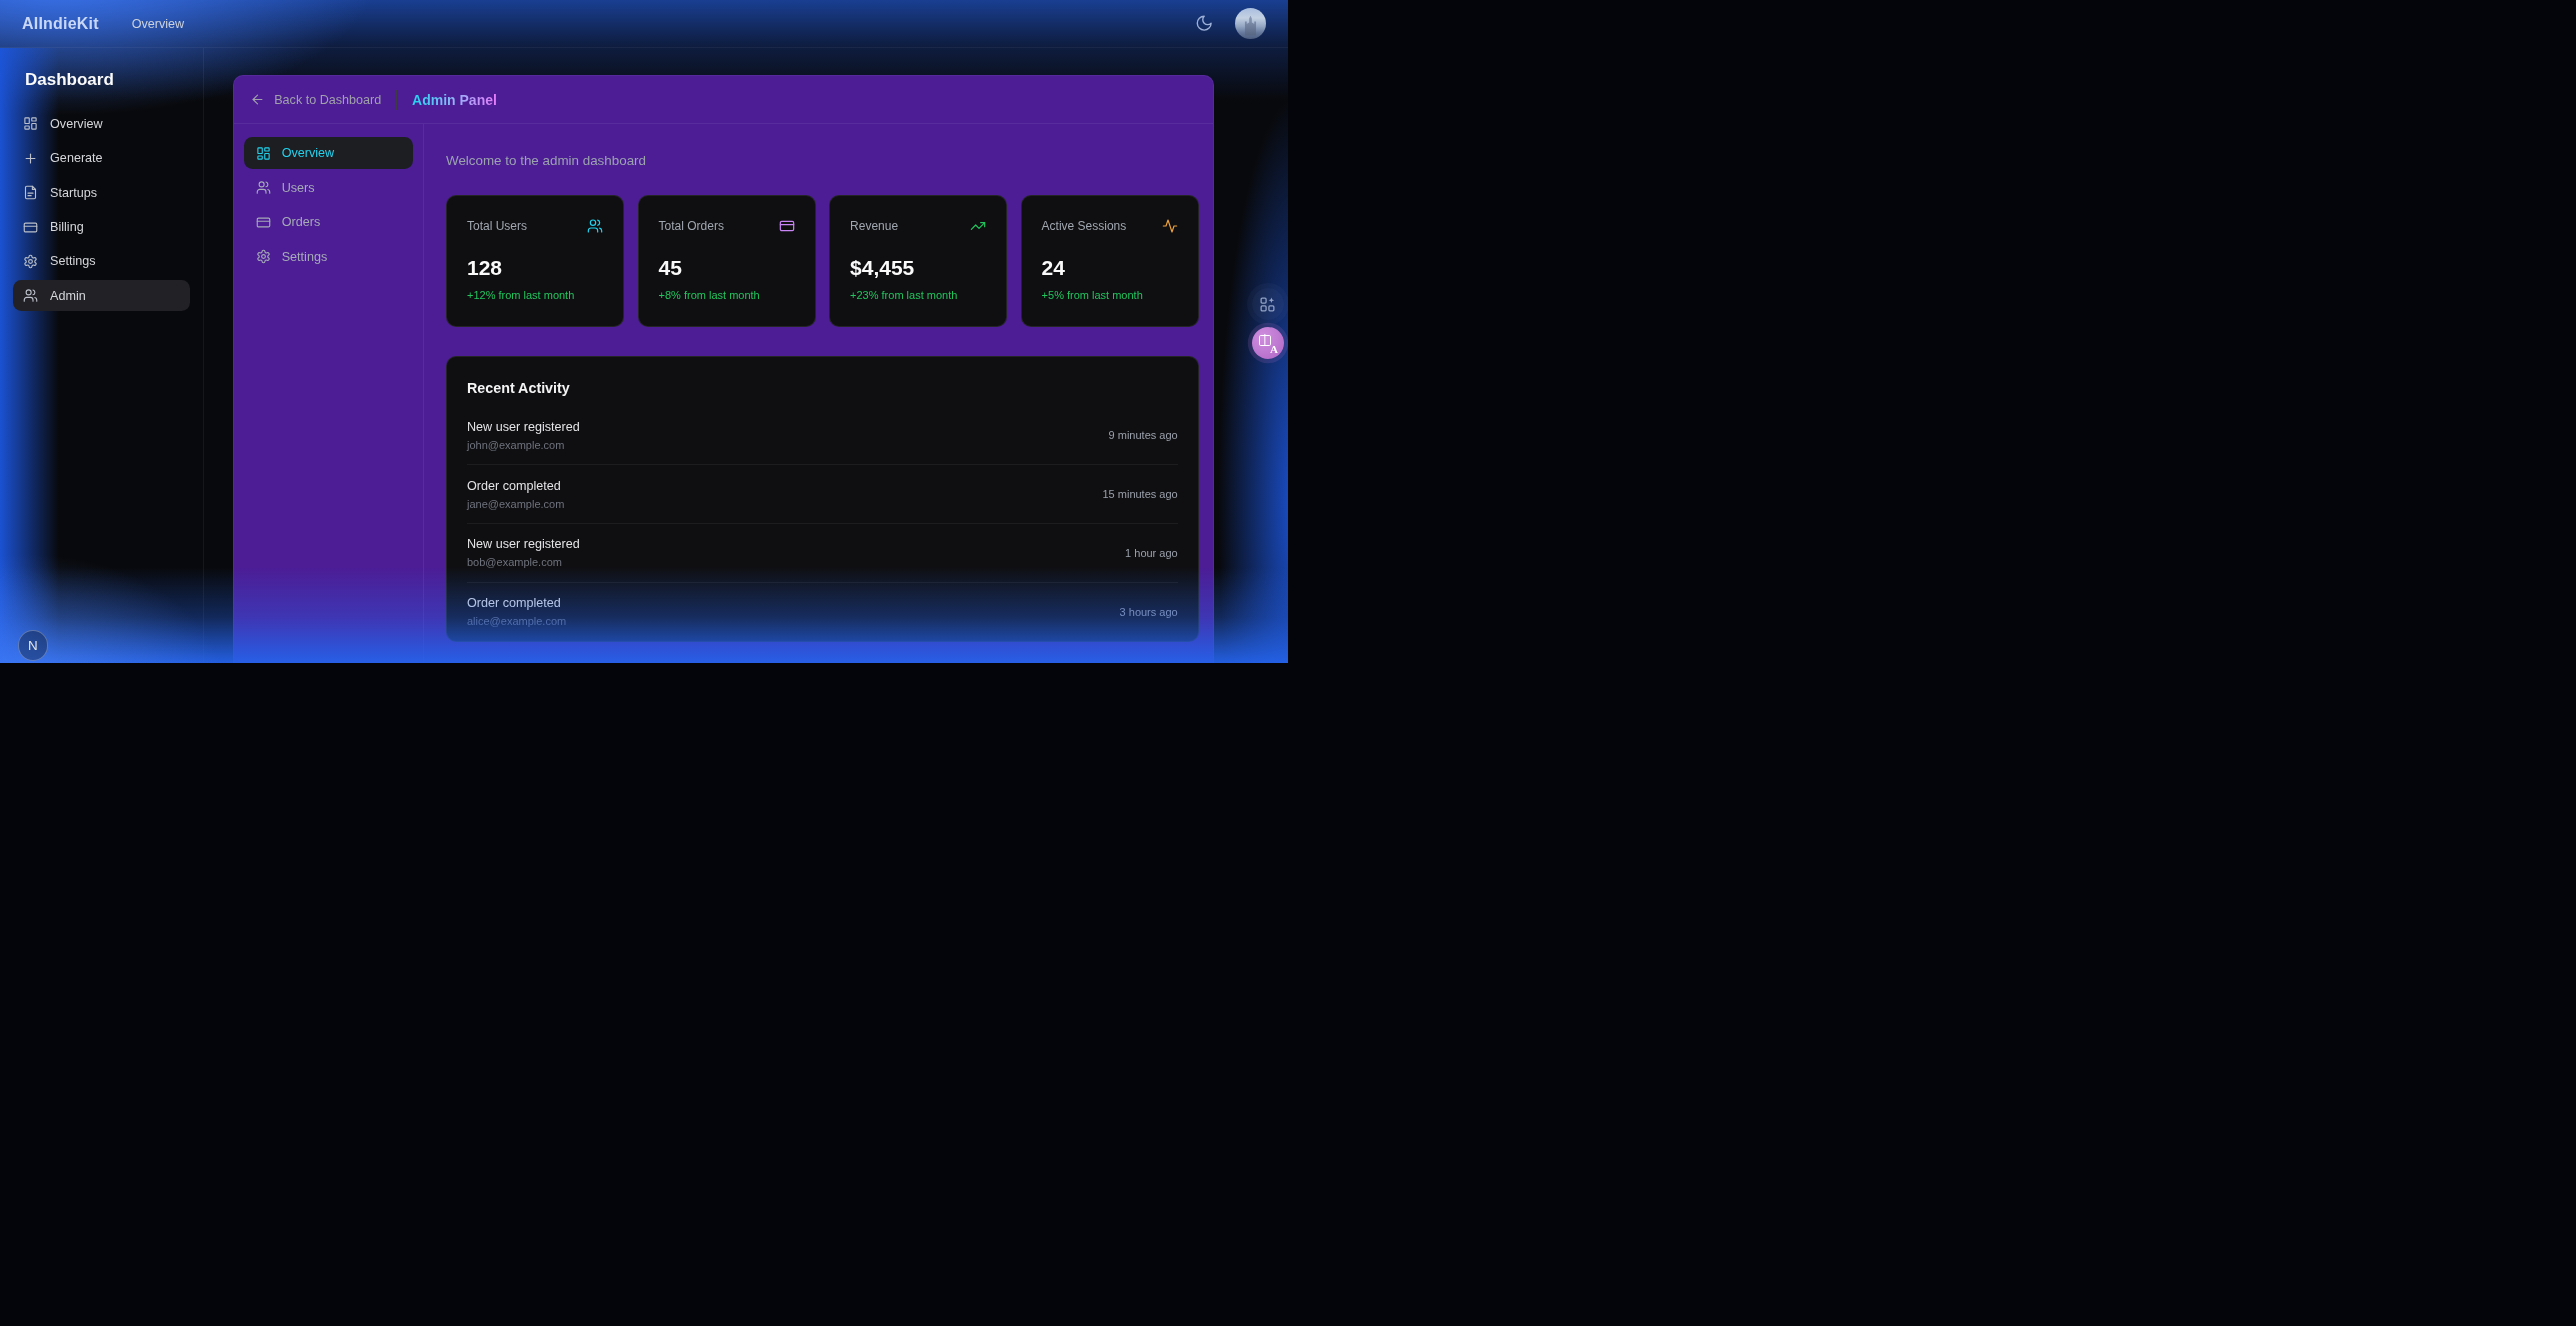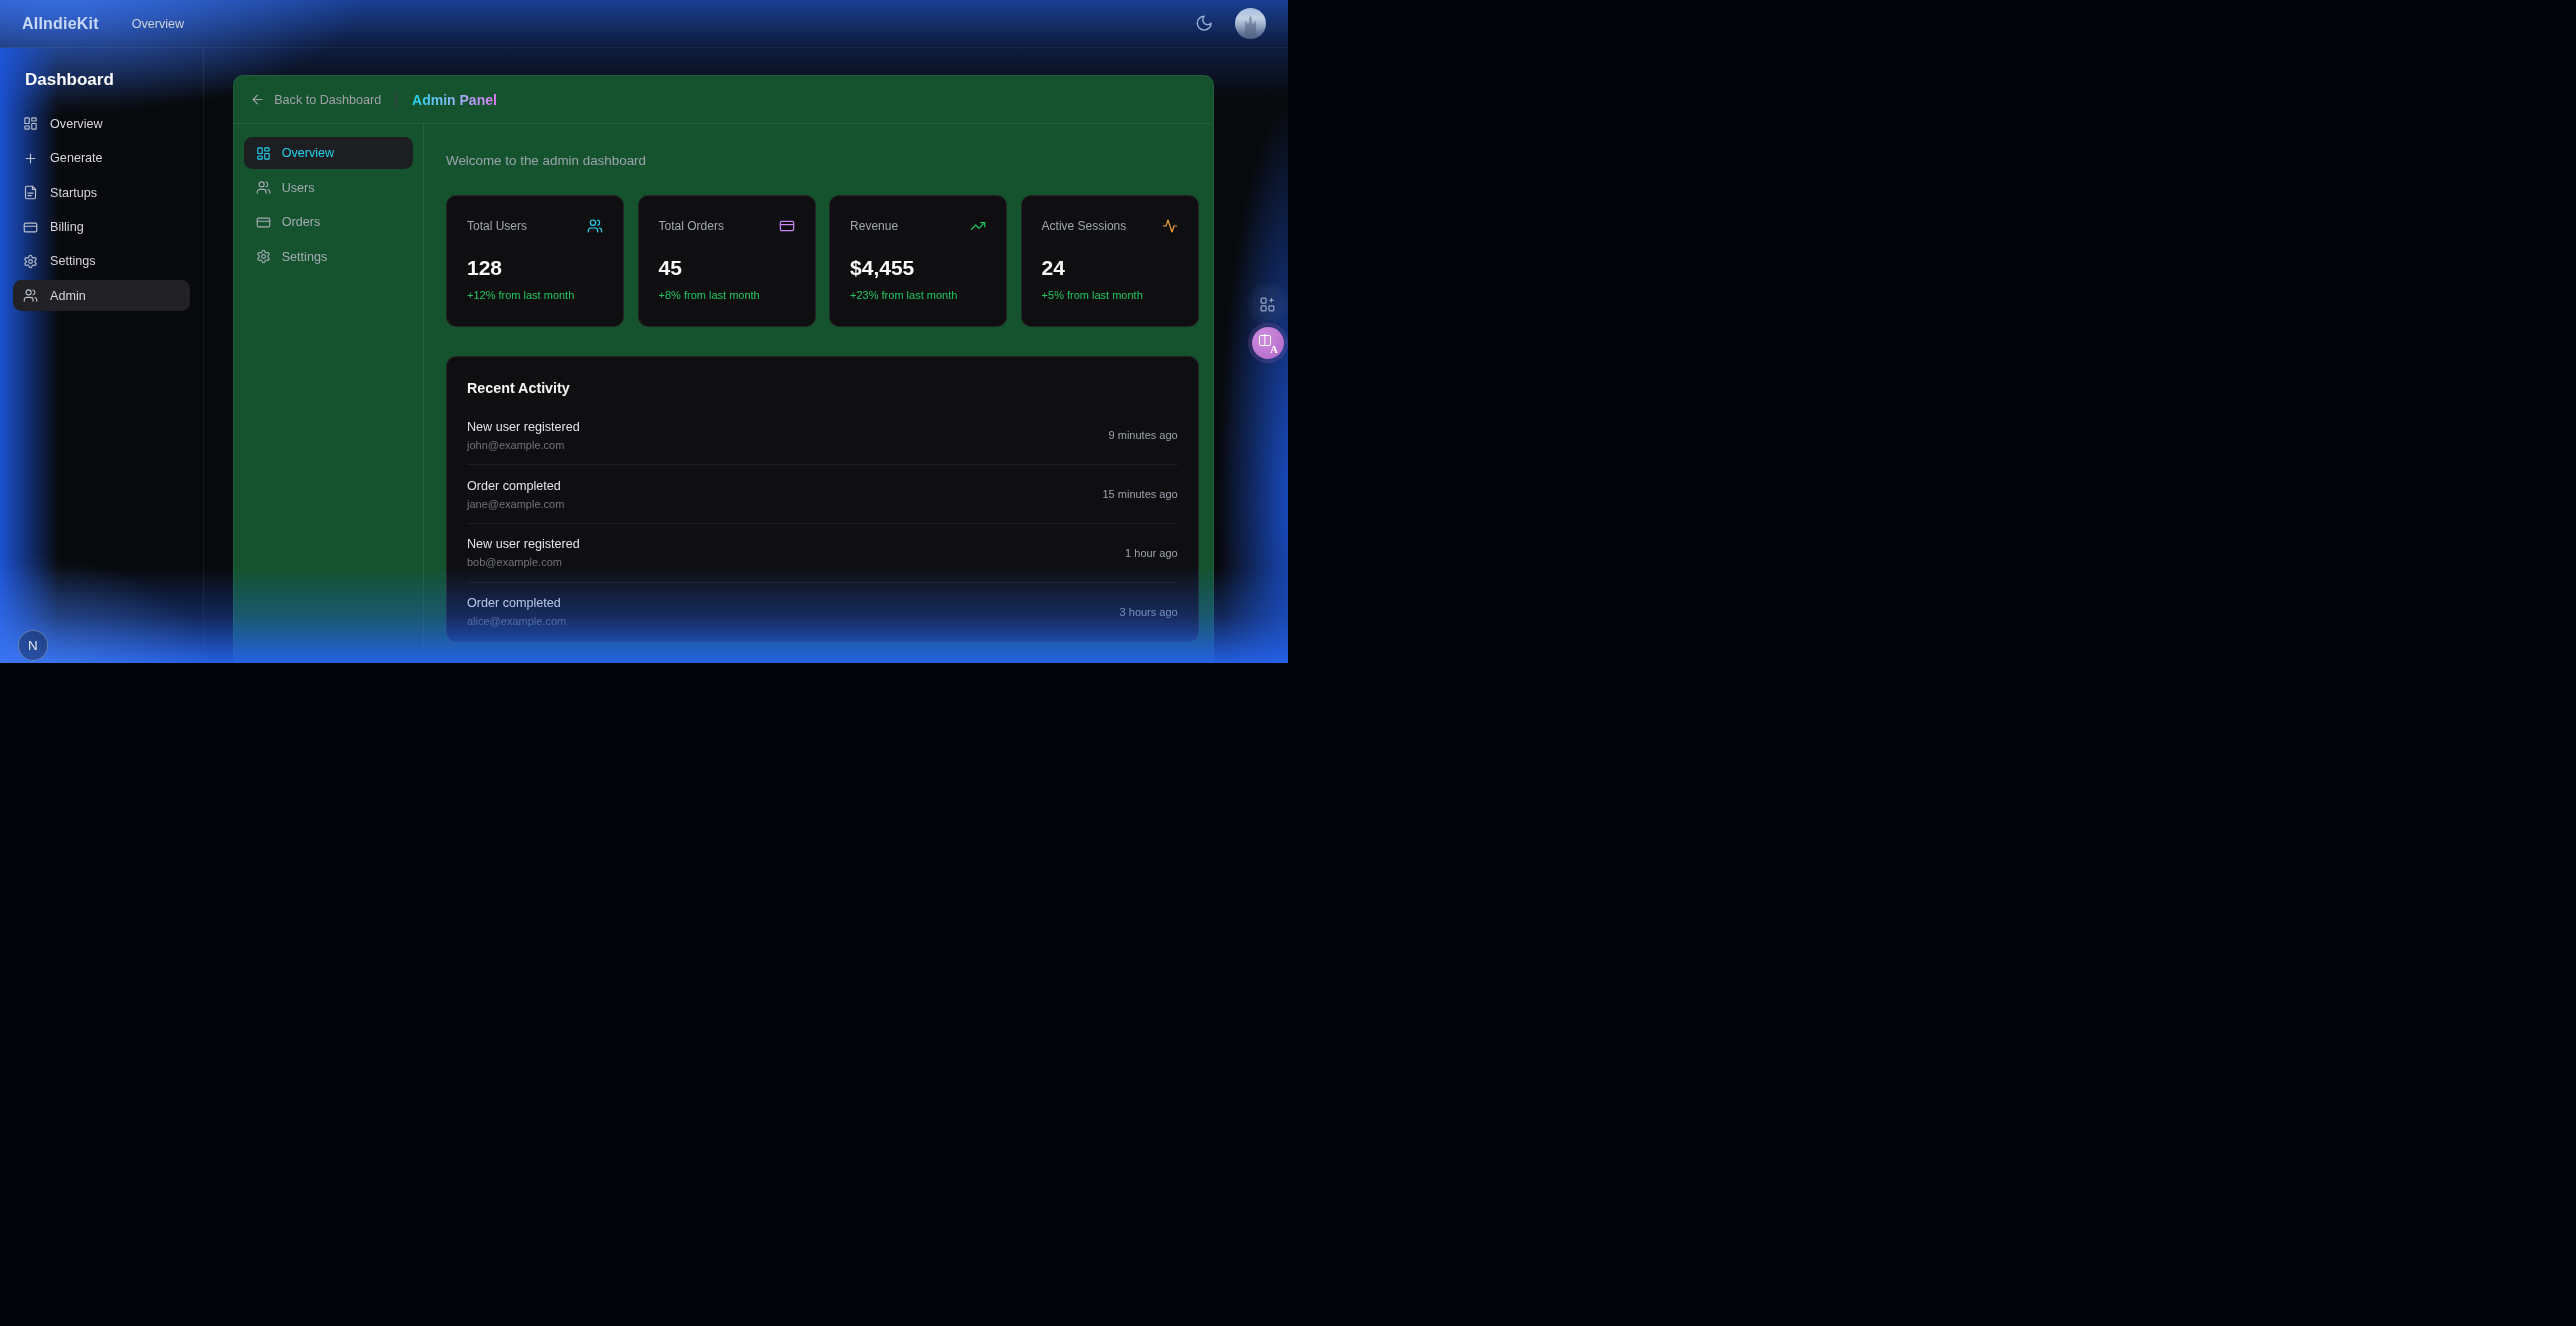--- a/index.html
+++ b/index.html
@@ -35,21 +35,21 @@
   .sidebar{position:absolute;left:0;top:48px;bottom:0;width:204px;z-index:5;box-sizing:border-box;
            border-right:0.8px solid rgba(255,255,255,.06);padding-top:17px;}
   .sidebar-title{margin:5px 0 18.4px 25px;font-size:17px;font-weight:bold;color:#fafafa;}
   .side-list{margin:0;padding:0 13.4px;list-style:none;}
   .side-item{height:31px;display:flex;align-items:center;gap:11.7px;padding:0 10px;margin-bottom:3.4px;
              border-radius:8.4px;color:#d6d7db;font-size:12.6px;cursor:pointer;}
   .side-item .ic{width:15px;height:15px;color:#bcc1cb;flex:none;display:flex;}
   .side-item.active{background:#212126;}
   
   .panel{position:absolute;left:233px;top:75px;width:981px;height:637px;z-index:5;box-sizing:border-box;
-         background:#14532d;border:0.8px solid rgba(255,255,255,.06);border-radius:10px;
+         background:#4c1d95;border:0.8px solid rgba(255,255,255,.06);border-radius:10px;
          display:flex;flex-direction:column;}
   .panel-header{height:47px;flex:none;display:flex;align-items:center;padding:0 16px;
                 border-bottom:0.8px solid rgba(255,255,255,.07);}
   .back-link{display:flex;align-items:center;gap:9.2px;color:#a1a1aa;font-size:12.6px;cursor:pointer;}
   .back-link .ic{width:15px;height:15px;display:flex;}
   .crumb-sep{width:0.8px;height:20px;background:#3c3c42;margin:0 15px;}
   .panel-title{font-size:14px;font-weight:bold;
     background:linear-gradient(90deg,#22d3ee 0%,#8fb6f7 48%,#e879f9 100%);
     -webkit-background-clip:text;background-clip:text;color:transparent;}
   .panel-body{flex:1;display:flex;min-height:0;}

